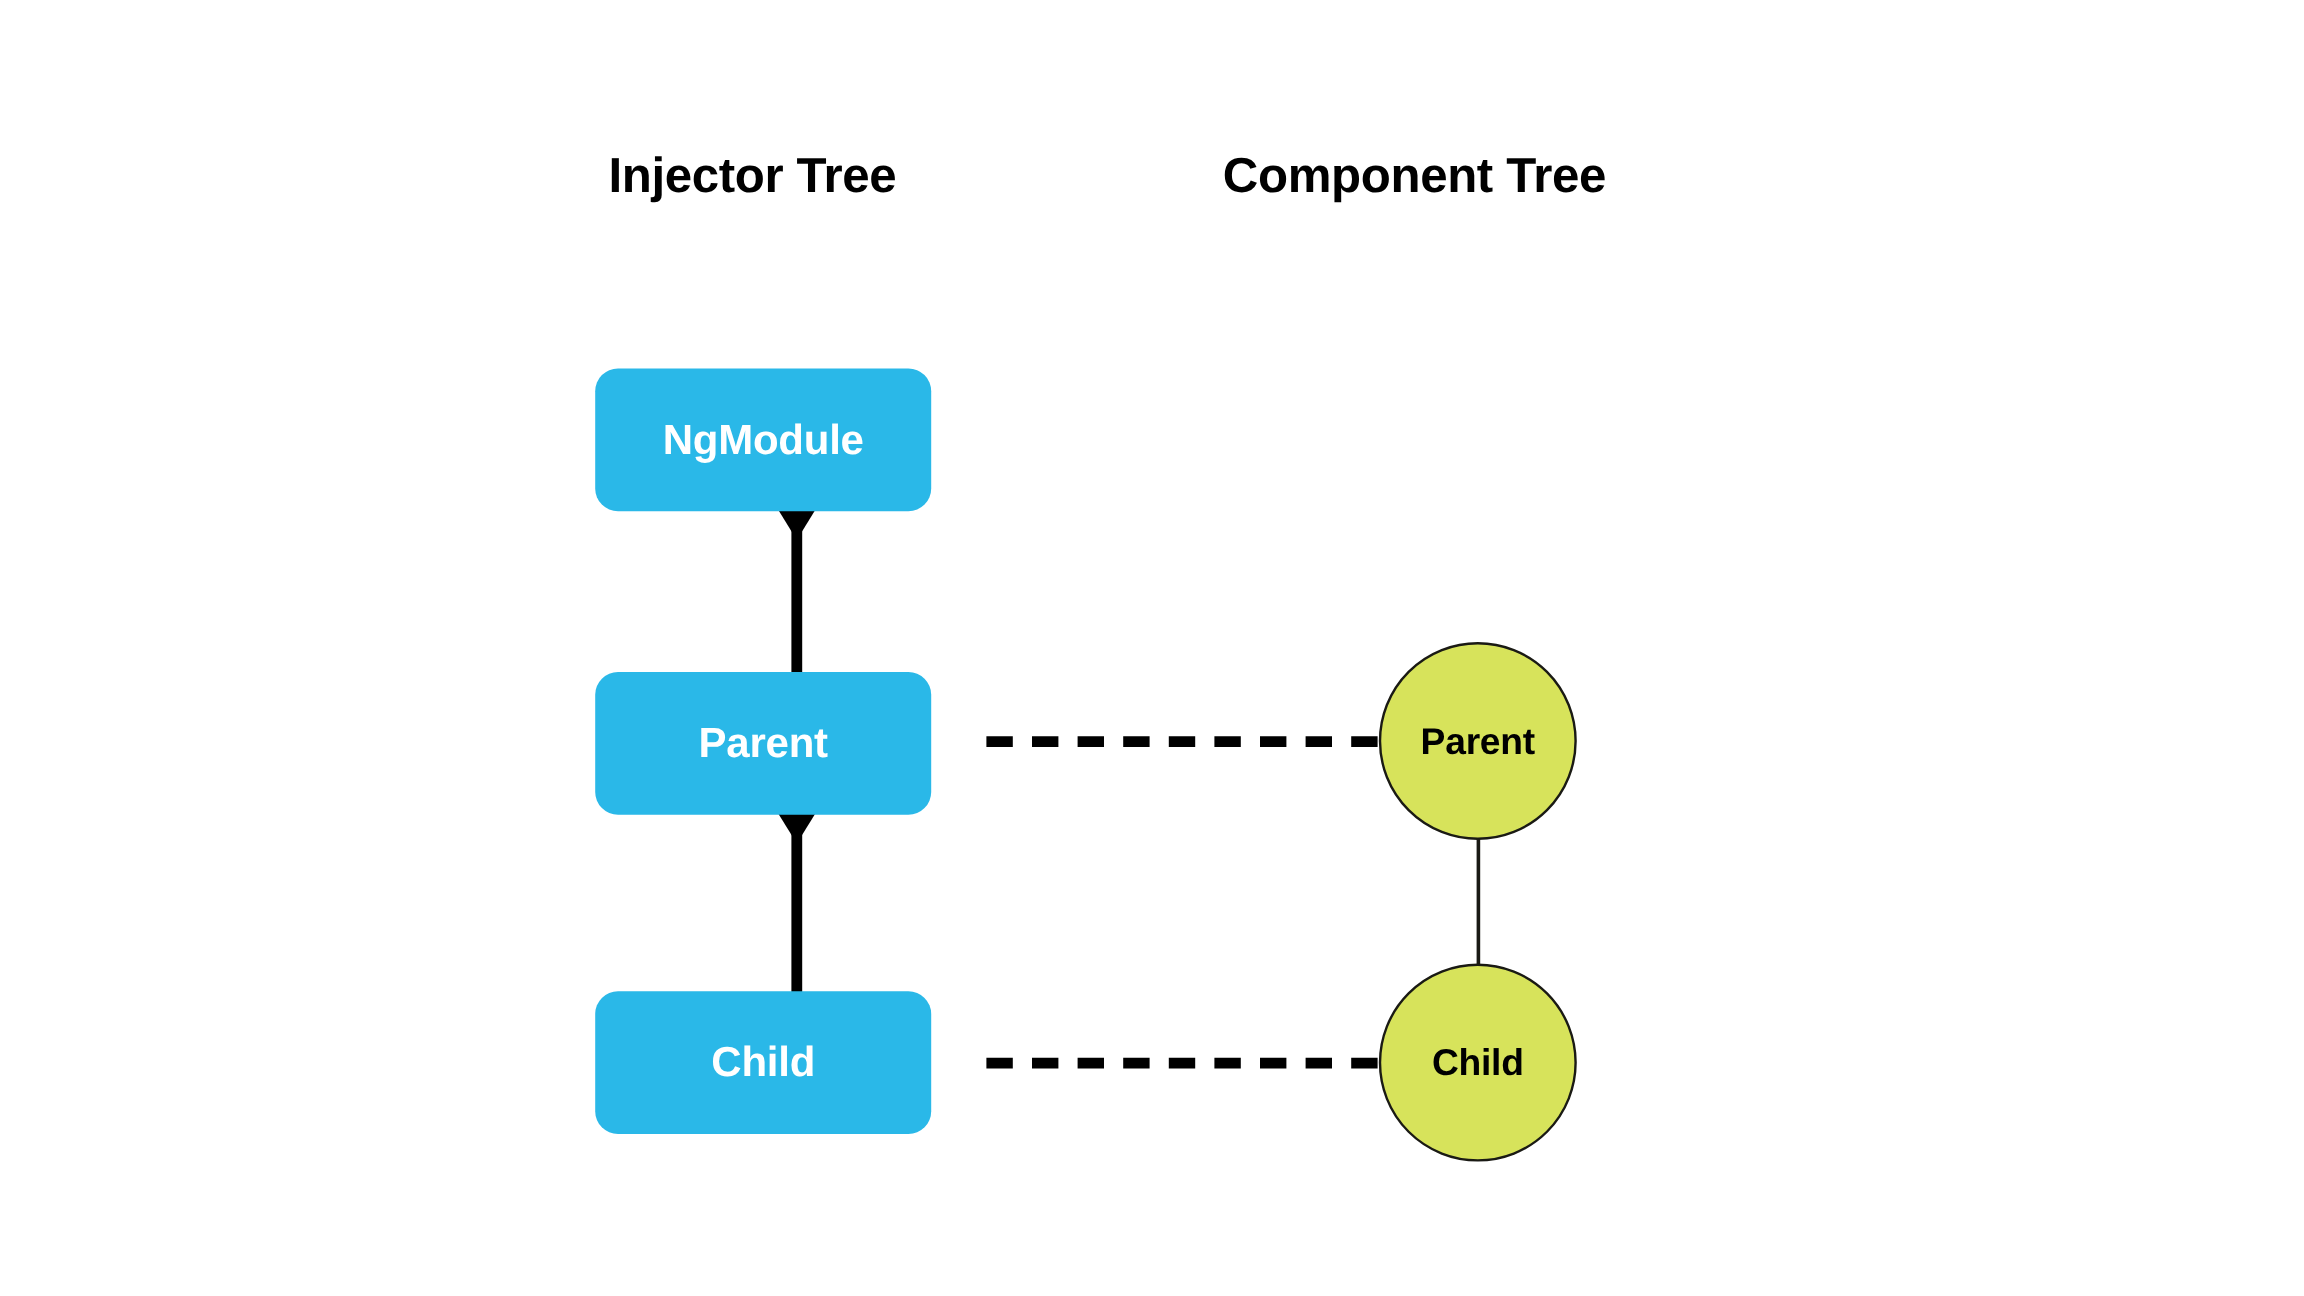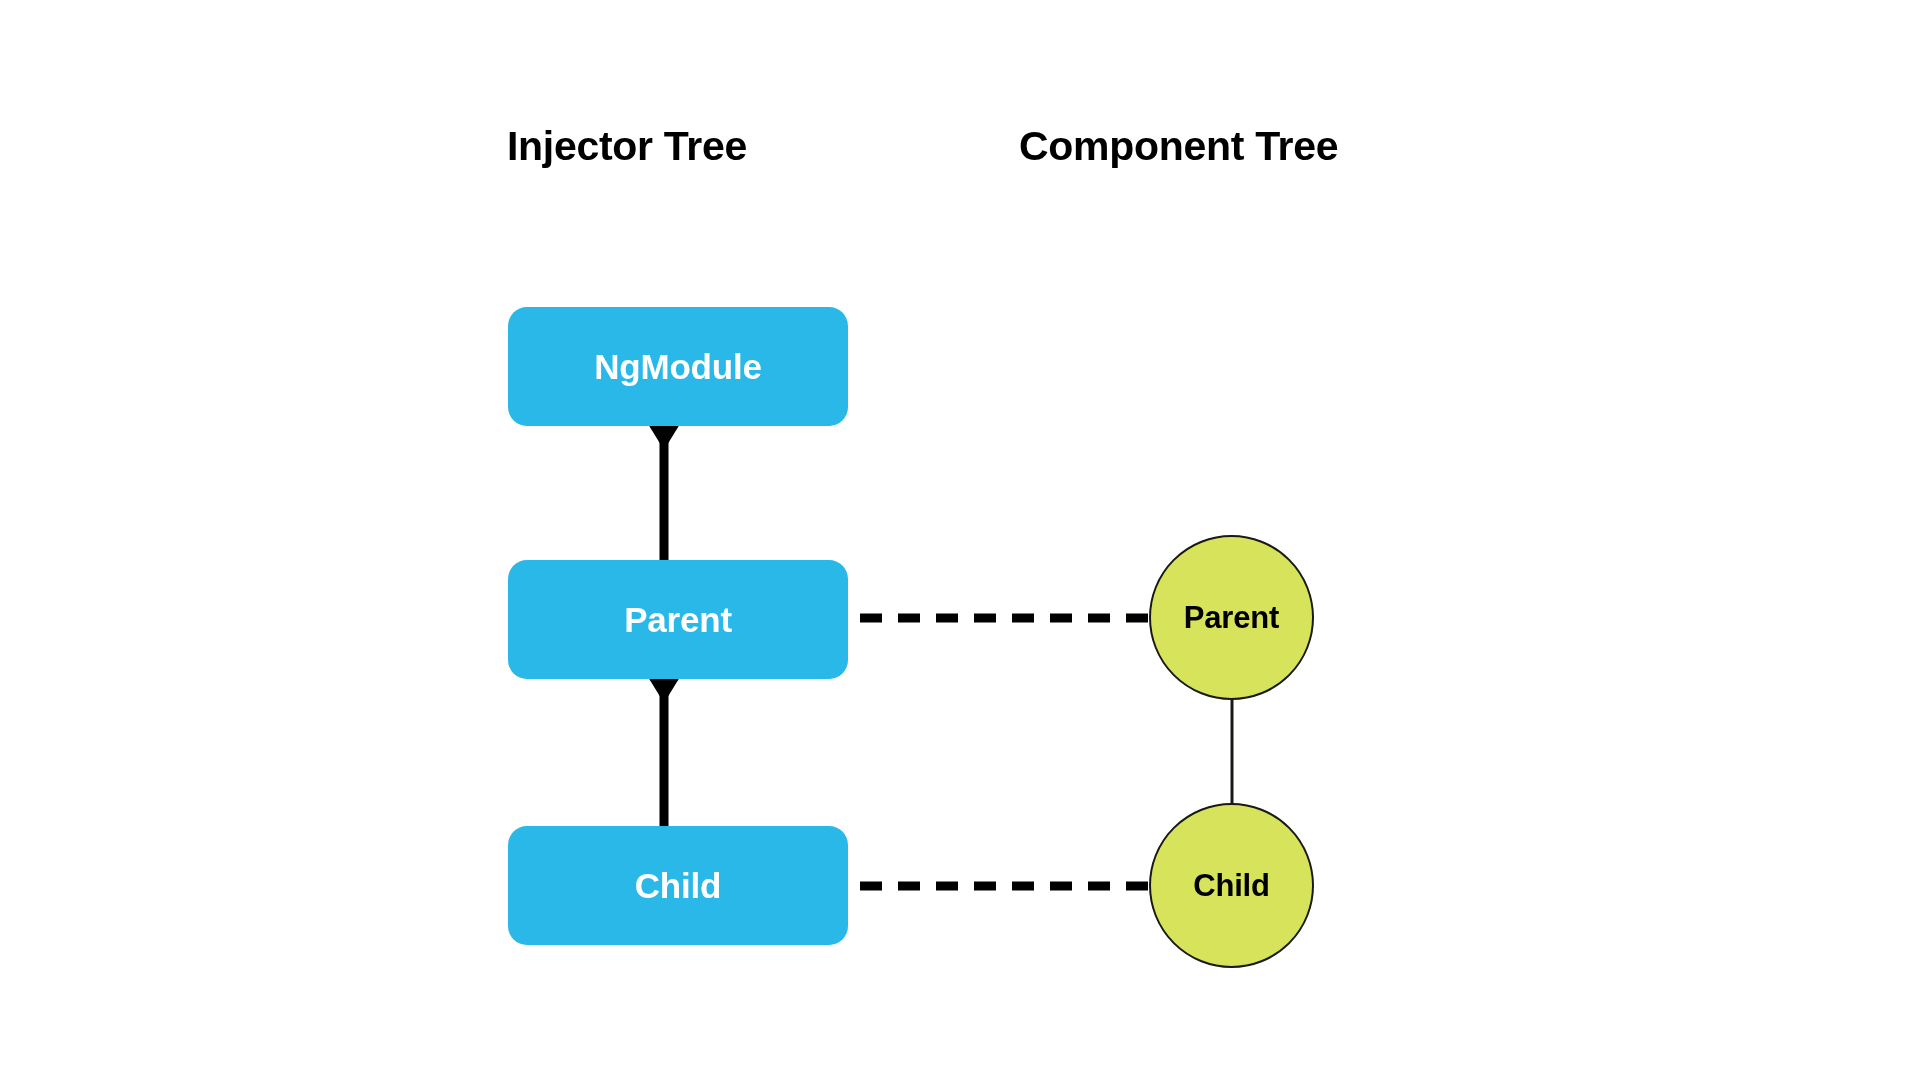--- a/index.html
+++ b/index.html
@@ -31,22 +31,22 @@
     letter-spacing: -0.3px;
     white-space: nowrap;
     line-height: 1;
   }
   #title-injector { left: 507px; top: 126px; }
   #title-component { left: 1019px; top: 126px; }
 
   
   .injector-node {
     position: absolute;
-    left: 508px;
-    width: 340px;
+    left: 496px;
+    width: 280px;
     height: 119px;
     border-radius: 19px;
     background: #2ab8e8;
     display: flex;
     align-items: center;
     justify-content: center;
     box-sizing: border-box;
   }
   .injector-node .node-label {
     font-size: 35px;

